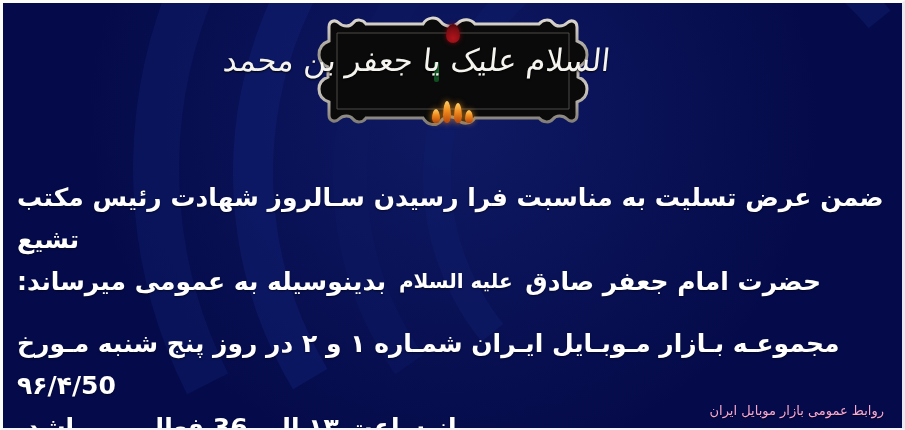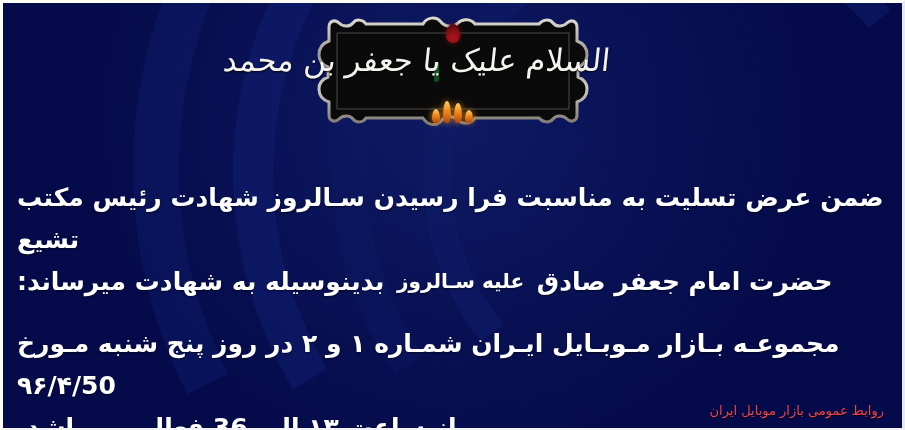--- a/index.html
+++ b/index.html
@@ -172,21 +172,21 @@
     font-size: 20px;
     padding: 0 4px;
     vertical-align: 2px;
   }
 
   
   .footer {
     position: absolute;
     bottom: 10px;
     right: 18px;
-    color: #ef4444;
+    color: #f9a8d4;
     font-size: 13px;
     font-weight: 400;
     direction: rtl;
     text-shadow: 0 1px 1px rgba(0,0,0,0.6);
   }
 </style>
 </head>
 <body>
 
 <div id="poster">
@@ -240,22 +240,22 @@
       </div>
     </div>
   </div>
 
   <div class="body-text">
 
     <div class="para para-1">
       <div>ضمن عرض تسلیت به مناسبت فرا رسیدن سـالروز شهادت رئیس مکتب تشیع</div>
       <div>
         <span>حضرت امام جعفر صادق</span>
-        <span class="honorific">علیه سـالروز</span>
-        <span>بدینوسیله به شهادت میرساند:</span>
+        <span class="honorific">علیه السلام</span>
+        <span>بدینوسیله به عمومی میرساند:</span>
       </div>
     </div>
 
     <div class="para para-2">
       <div>مجموعـه  بـازار مـوبـایل ایـران شمـاره ۱ و ۲ در روز پنج شنبه  مـورخ  ۹۶/۴/50</div>
       <div>از ساعت  ۱۳ الی 36 فعال می باشد.</div>
     </div>
 
   </div>
 

